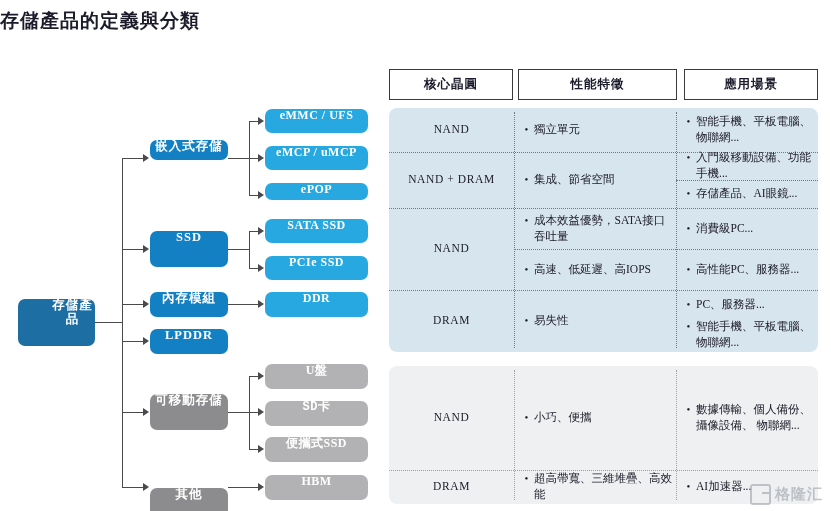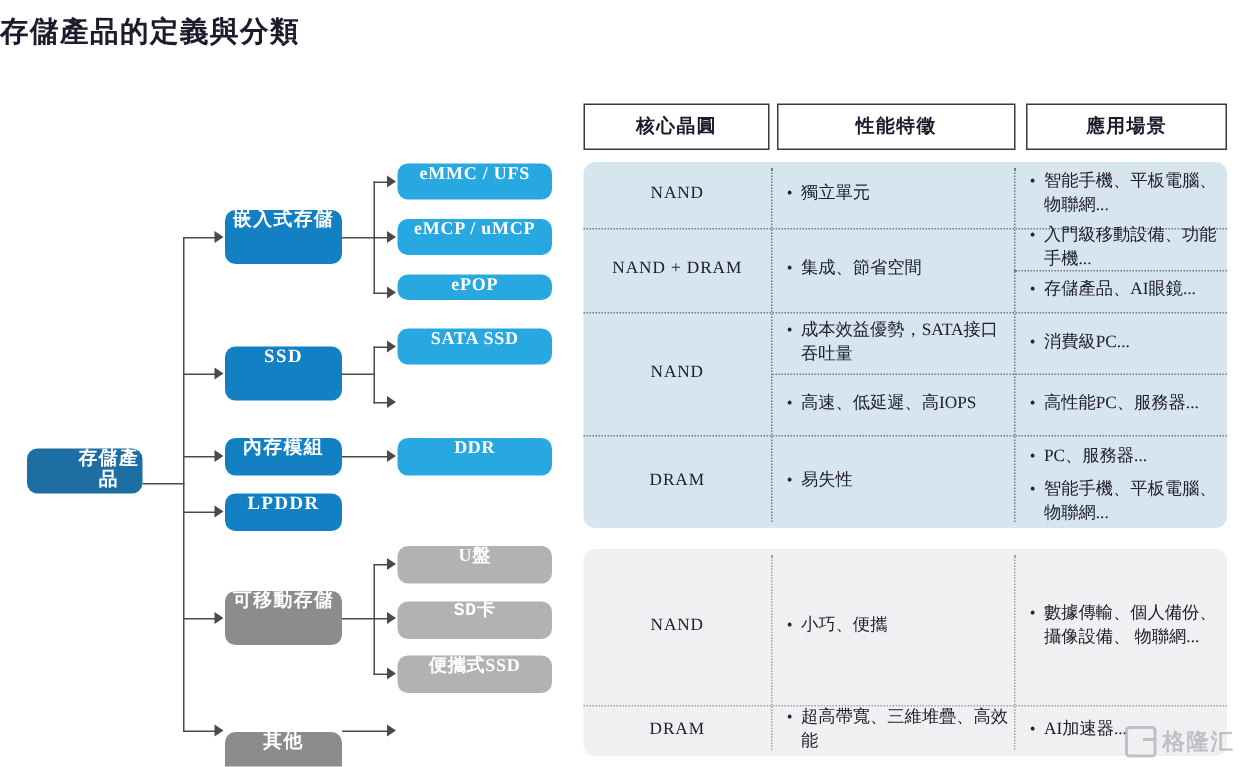--- a/index.html
+++ b/index.html
@@ -83,30 +83,30 @@
     font-family:"DejaVu Sans","Liberation Sans",sans-serif;
   }
 </style>
 </head>
 <body>
 
 <div id="page-title">存儲產品的定義與分類</div>
 
 <div id="diagram">
 
-  <div class="node n-root" style="left:18px;top:299px;width:77px;height:30px;padding-left:32px;">
+  <div class="node n-root" style="left:18px;top:299px;width:77px;height:47px;padding-left:32px;">
     <span>存儲產品</span>
   </div>
 
   <div class="conn h" style="left:95px;top:322px;width:28px;"></div>
   <div class="conn v" style="left:122px;top:158px;height:330px;"></div>
 
   <div class="conn h" style="left:122px;top:158px;width:22px;"></div>
   <div class="arrow" style="left:143px;top:154px;"></div>
-  <div class="node n-l2-blue" style="left:150px;top:140px;width:78px;height:36px;">
+  <div class="node n-l2-blue" style="left:150px;top:140px;width:78px;height:20px;">
     <span>嵌入式存儲</span>
   </div>
 
   <div class="conn h" style="left:228px;top:158px;width:22px;"></div>
   <div class="conn v" style="left:249px;top:121px;height:75px;"></div>
   <div class="conn h" style="left:249px;top:121px;width:10px;"></div>
   <div class="arrow" style="left:258px;top:117px;"></div>
   <div class="conn h" style="left:249px;top:158px;width:10px;"></div>
   <div class="arrow" style="left:258px;top:154px;"></div>
   <div class="conn h" style="left:249px;top:195px;width:10px;"></div>
@@ -128,20 +128,23 @@
   </div>
   <div class="conn h" style="left:228px;top:249px;width:22px;"></div>
   <div class="conn v" style="left:249px;top:231px;height:38px;"></div>
   <div class="conn h" style="left:249px;top:231px;width:10px;"></div>
   <div class="arrow" style="left:258px;top:227px;"></div>
   <div class="conn h" style="left:249px;top:268px;width:10px;"></div>
   <div class="arrow" style="left:258px;top:264px;"></div>
   <div class="node n-l3-blue" style="left:265px;top:219px;width:103px;height:24px;">
     <span>SATA SSD</span>
   </div>
+  <div class="node n-l3-blue" style="left:265px;top:256px;width:103px;height:24px;">
+    <span>PCIe SSD</span>
+  </div>
 
   <div class="conn h" style="left:122px;top:304px;width:22px;"></div>
   <div class="arrow" style="left:143px;top:300px;"></div>
   <div class="node n-l2-blue" style="left:150px;top:292px;width:78px;height:25px;">
     <span>內存模組</span>
   </div>
   <div class="conn h" style="left:228px;top:304px;width:31px;"></div>
   <div class="arrow" style="left:258px;top:300px;"></div>
   <div class="node n-l3-blue" style="left:265px;top:292px;width:103px;height:25px;">
     <span>DDR</span>
@@ -176,20 +179,23 @@
     <span>便攜式SSD</span>
   </div>
 
   <div class="conn h" style="left:122px;top:487px;width:22px;"></div>
   <div class="arrow" style="left:143px;top:483px;"></div>
   <div class="node n-l2-gray" style="left:150px;top:488px;width:78px;height:32px;">
     <span>其他</span>
   </div>
   <div class="conn h" style="left:228px;top:487px;width:31px;"></div>
   <div class="arrow" style="left:258px;top:483px;"></div>
+  <div class="node n-l3-gray" style="left:265px;top:475px;width:103px;height:25px;">
+    <span>HBM</span>
+  </div>
 </div>
 
 <div id="table-area">
 
   <div class="hdr" style="left:4px;top:69px;width:124px;height:31px;">
     <span>核心晶圓</span>
   </div>
   <div class="hdr" style="left:133px;top:69px;width:159px;height:31px;">
     <span>性能特徵</span>
   </div>

